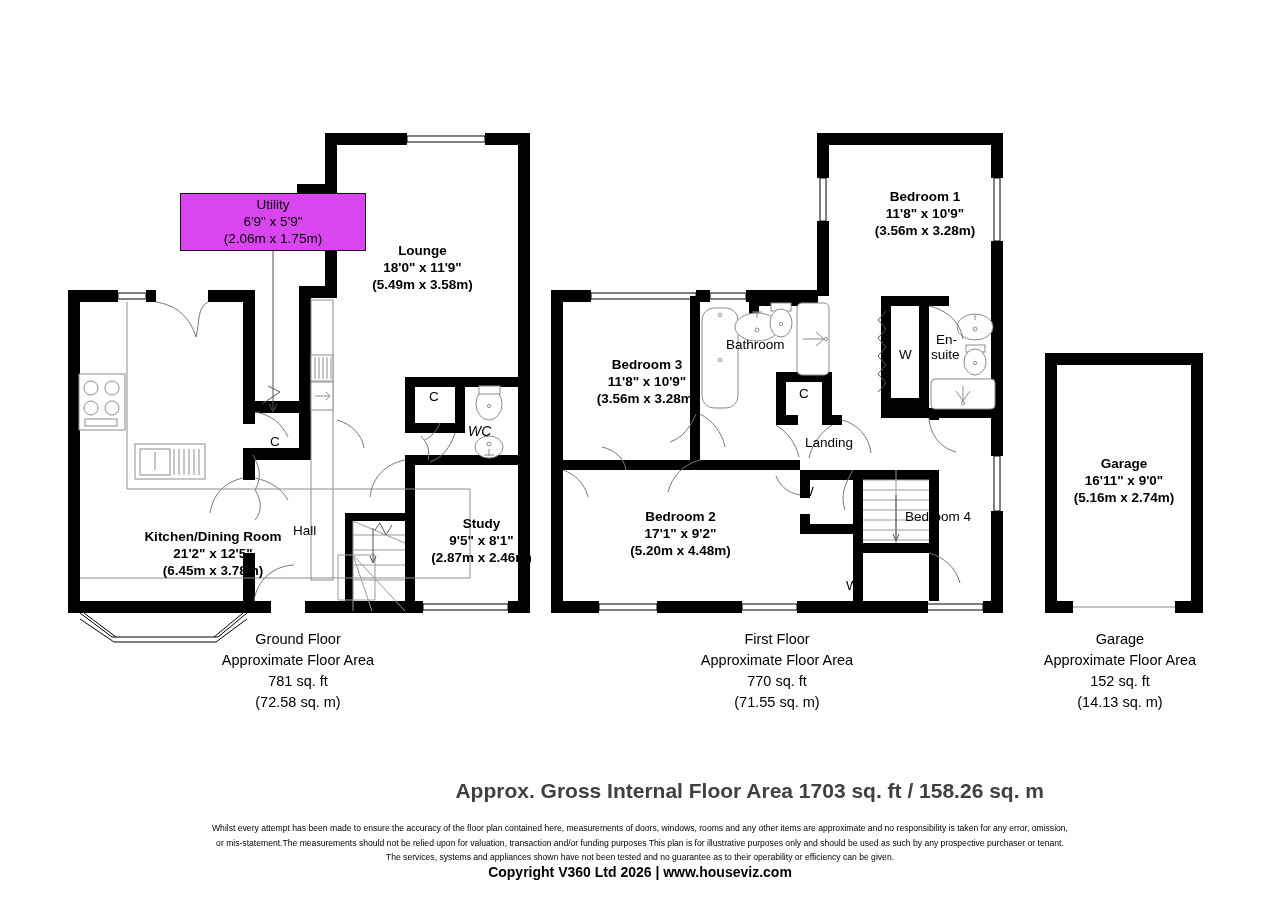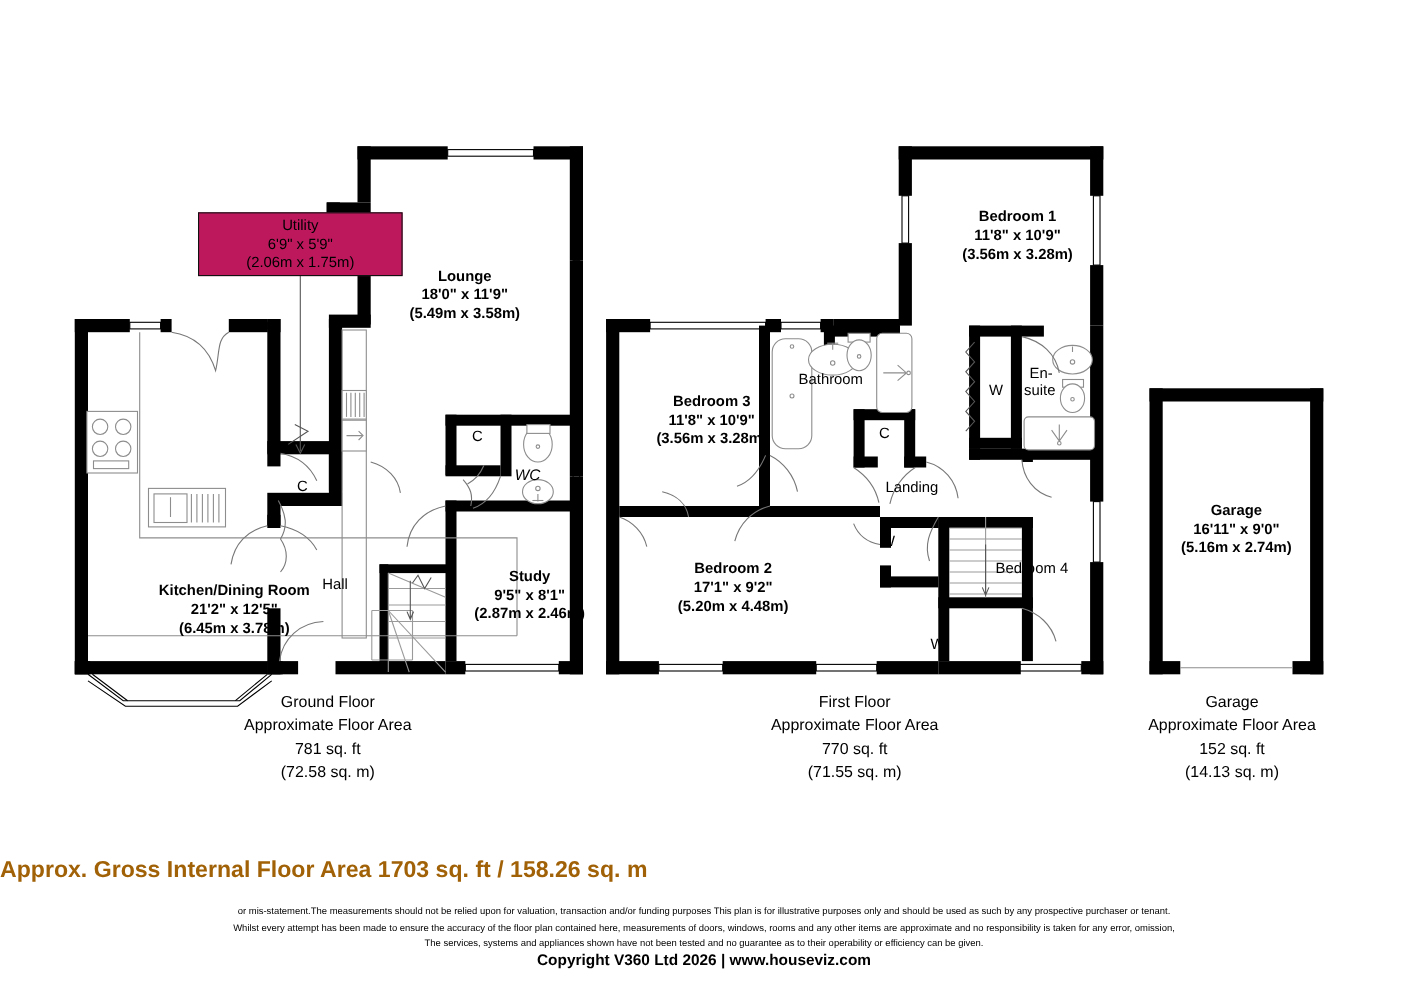--- a/index.html
+++ b/index.html
@@ -44,46 +44,46 @@
   .small-tag {
     position: absolute;
     font-size: 13.5px;
     font-family: "Liberation Sans", sans-serif;
     color: #000;
     white-space: nowrap;
   }
   .callout-box {
     position: absolute;
     border: 1px solid #111;
-    background: #be185d;
+    background: #d946ef;
     text-align: center;
     font-size: 13.5px;
     line-height: 17px;
     padding: 2px 6px 3px 6px;
     box-sizing: border-box;
   }
   .floor-caption {
     position: absolute;
     text-align: center;
     font-family: "Liberation Sans", sans-serif;
     font-weight: normal;
     font-size: 14.5px;
     line-height: 21px;
     color: #000;
     white-space: nowrap;
   }
   .floor-caption span { display: block; }
   .gross-area {
     position: absolute;
     width: 1044px;
-    text-align: left;
+    text-align: right;
     font-family: "Liberation Sans", sans-serif;
     font-weight: bold;
     font-size: 21px;
-    color: #a16207;
+    color: #404040;
   }
   .disclaimer {
     position: absolute;
     width: 1120px;
     left: 80px;
     text-align: center;
     font-family: "Liberation Sans", sans-serif;
     font-size: 8.6px;
     line-height: 14.5px;
     color: #000;
@@ -432,21 +432,21 @@
   <div class="small-tag" style="left:270px; top:434px;">C</div>
 
   <div class="small-tag" style="left:429px; top:389px;">C</div>
 
   <div class="lbl" style="left:845px; top:188px; width:160px;">
     <span class="room-name">Bedroom 1</span>
     <span class="dim-imp">11'8" x 10'9"</span>
     <span class="dim-met">(3.56m x 3.28m)</span>
   </div>
 
-  <div class="lbl" style="left:574px; top:508px; width:185px;">
+  <div class="lbl" style="left:588px; top:508px; width:185px;">
     <span class="room-name">Bedroom 2</span>
     <span class="dim-imp">17'1" x 9'2"</span>
     <span class="dim-met">(5.20m x 4.48m)</span>
   </div>
 
   <div class="lbl" style="left:567px; top:356px; width:160px;">
     <span class="room-name">Bedroom 3</span>
     <span class="dim-imp">11'8" x 10'9"</span>
     <span class="dim-met">(3.56m x 3.28m)</span>
   </div>
@@ -491,20 +491,20 @@
   <div class="floor-caption" style="left:1000px; top:629px; width:240px;">
     <span>Garage</span>
     <span>Approximate Floor Area</span>
     <span>152 sq. ft</span>
     <span>(14.13 sq. m)</span>
   </div>
 
   <div class="gross-area" style="left:0; top:779px;">Approx. Gross Internal Floor Area 1703 sq. ft / 158.26 sq. m</div>
 
   <div class="disclaimer" style="top:821px;">
+    <span class="d-line">Whilst every attempt has been made to ensure the accuracy of the floor plan contained here, measurements of doors, windows, rooms and any other items are approximate and no responsibility is taken for any error, omission,</span>
     <span class="d-line">or mis-statement.The measurements should not be relied upon for valuation, transaction and/or funding purposes This plan is for illustrative purposes only and should be used as such by any prospective purchaser or tenant.</span>
-    <span class="d-line">Whilst every attempt has been made to ensure the accuracy of the floor plan contained here, measurements of doors, windows, rooms and any other items are approximate and no responsibility is taken for any error, omission,</span>
     <span class="d-line">The services, systems and appliances shown have not been tested and no guarantee as to their operability or efficiency can be given.</span>
   </div>
 
   <div class="copyright" style="left:0; top:864px;">Copyright V360 Ltd 2026 | www.houseviz.com</div>
 
 </div>
 
 </body></html>

